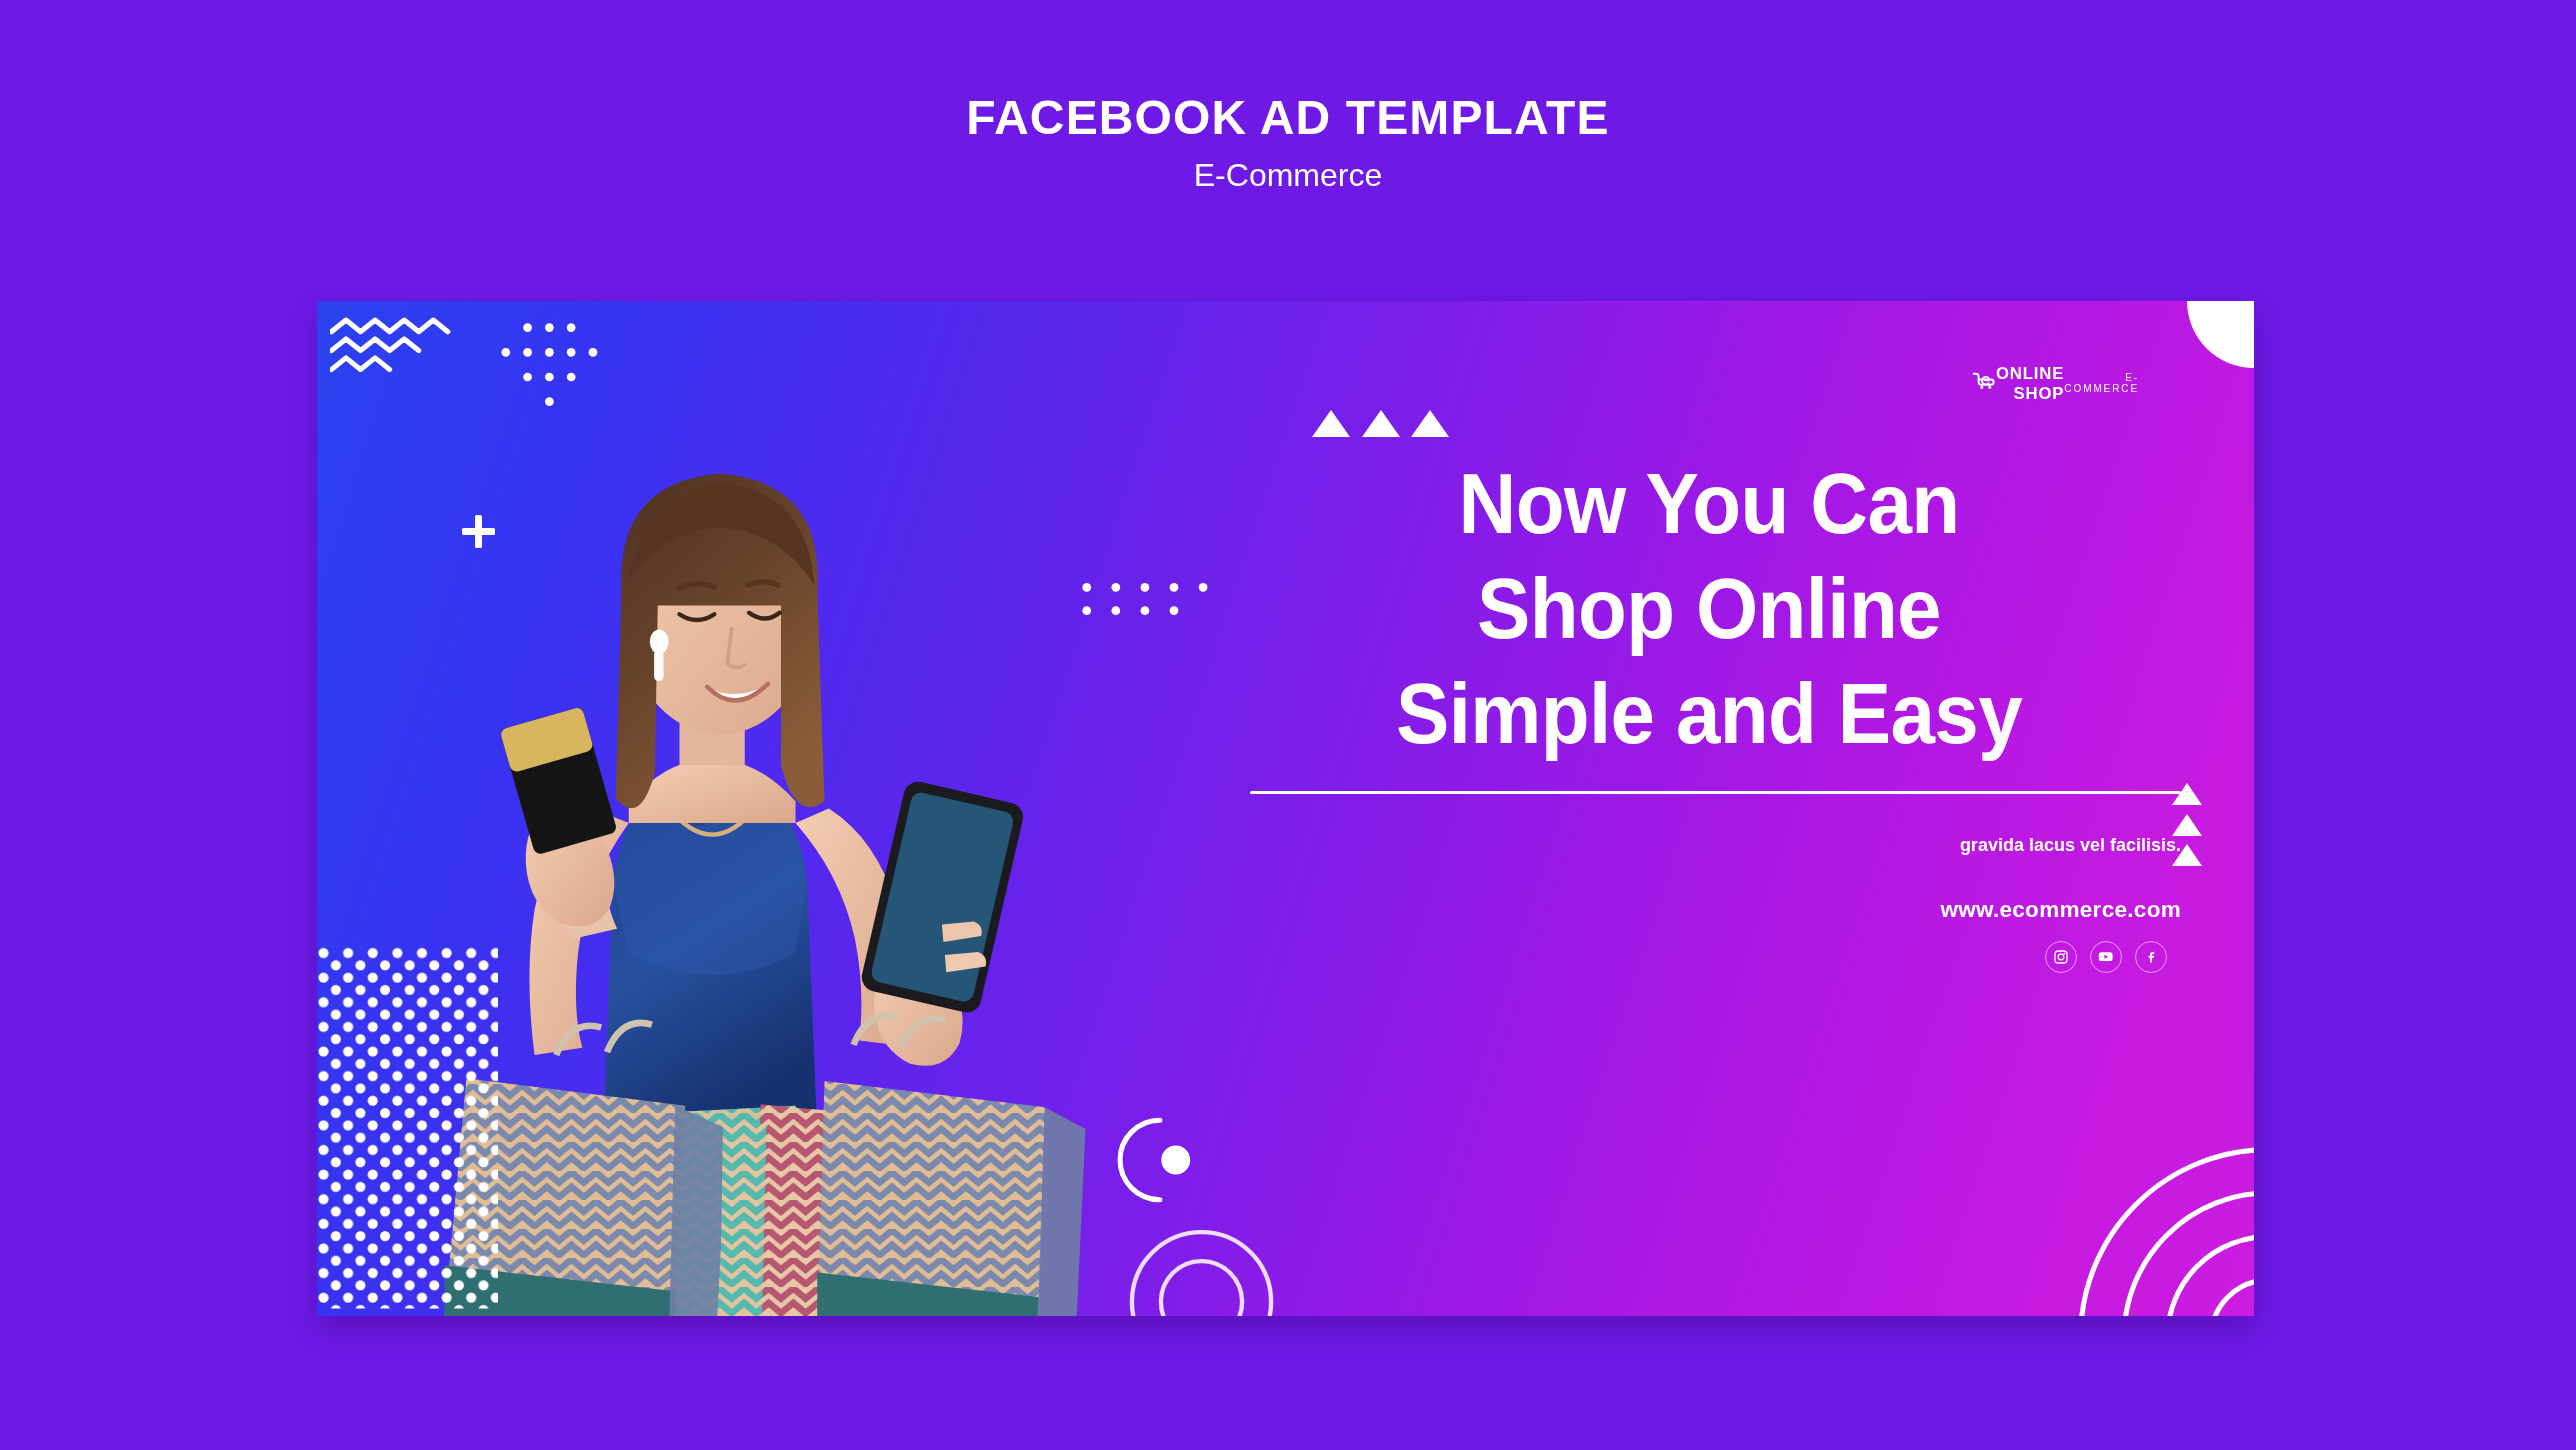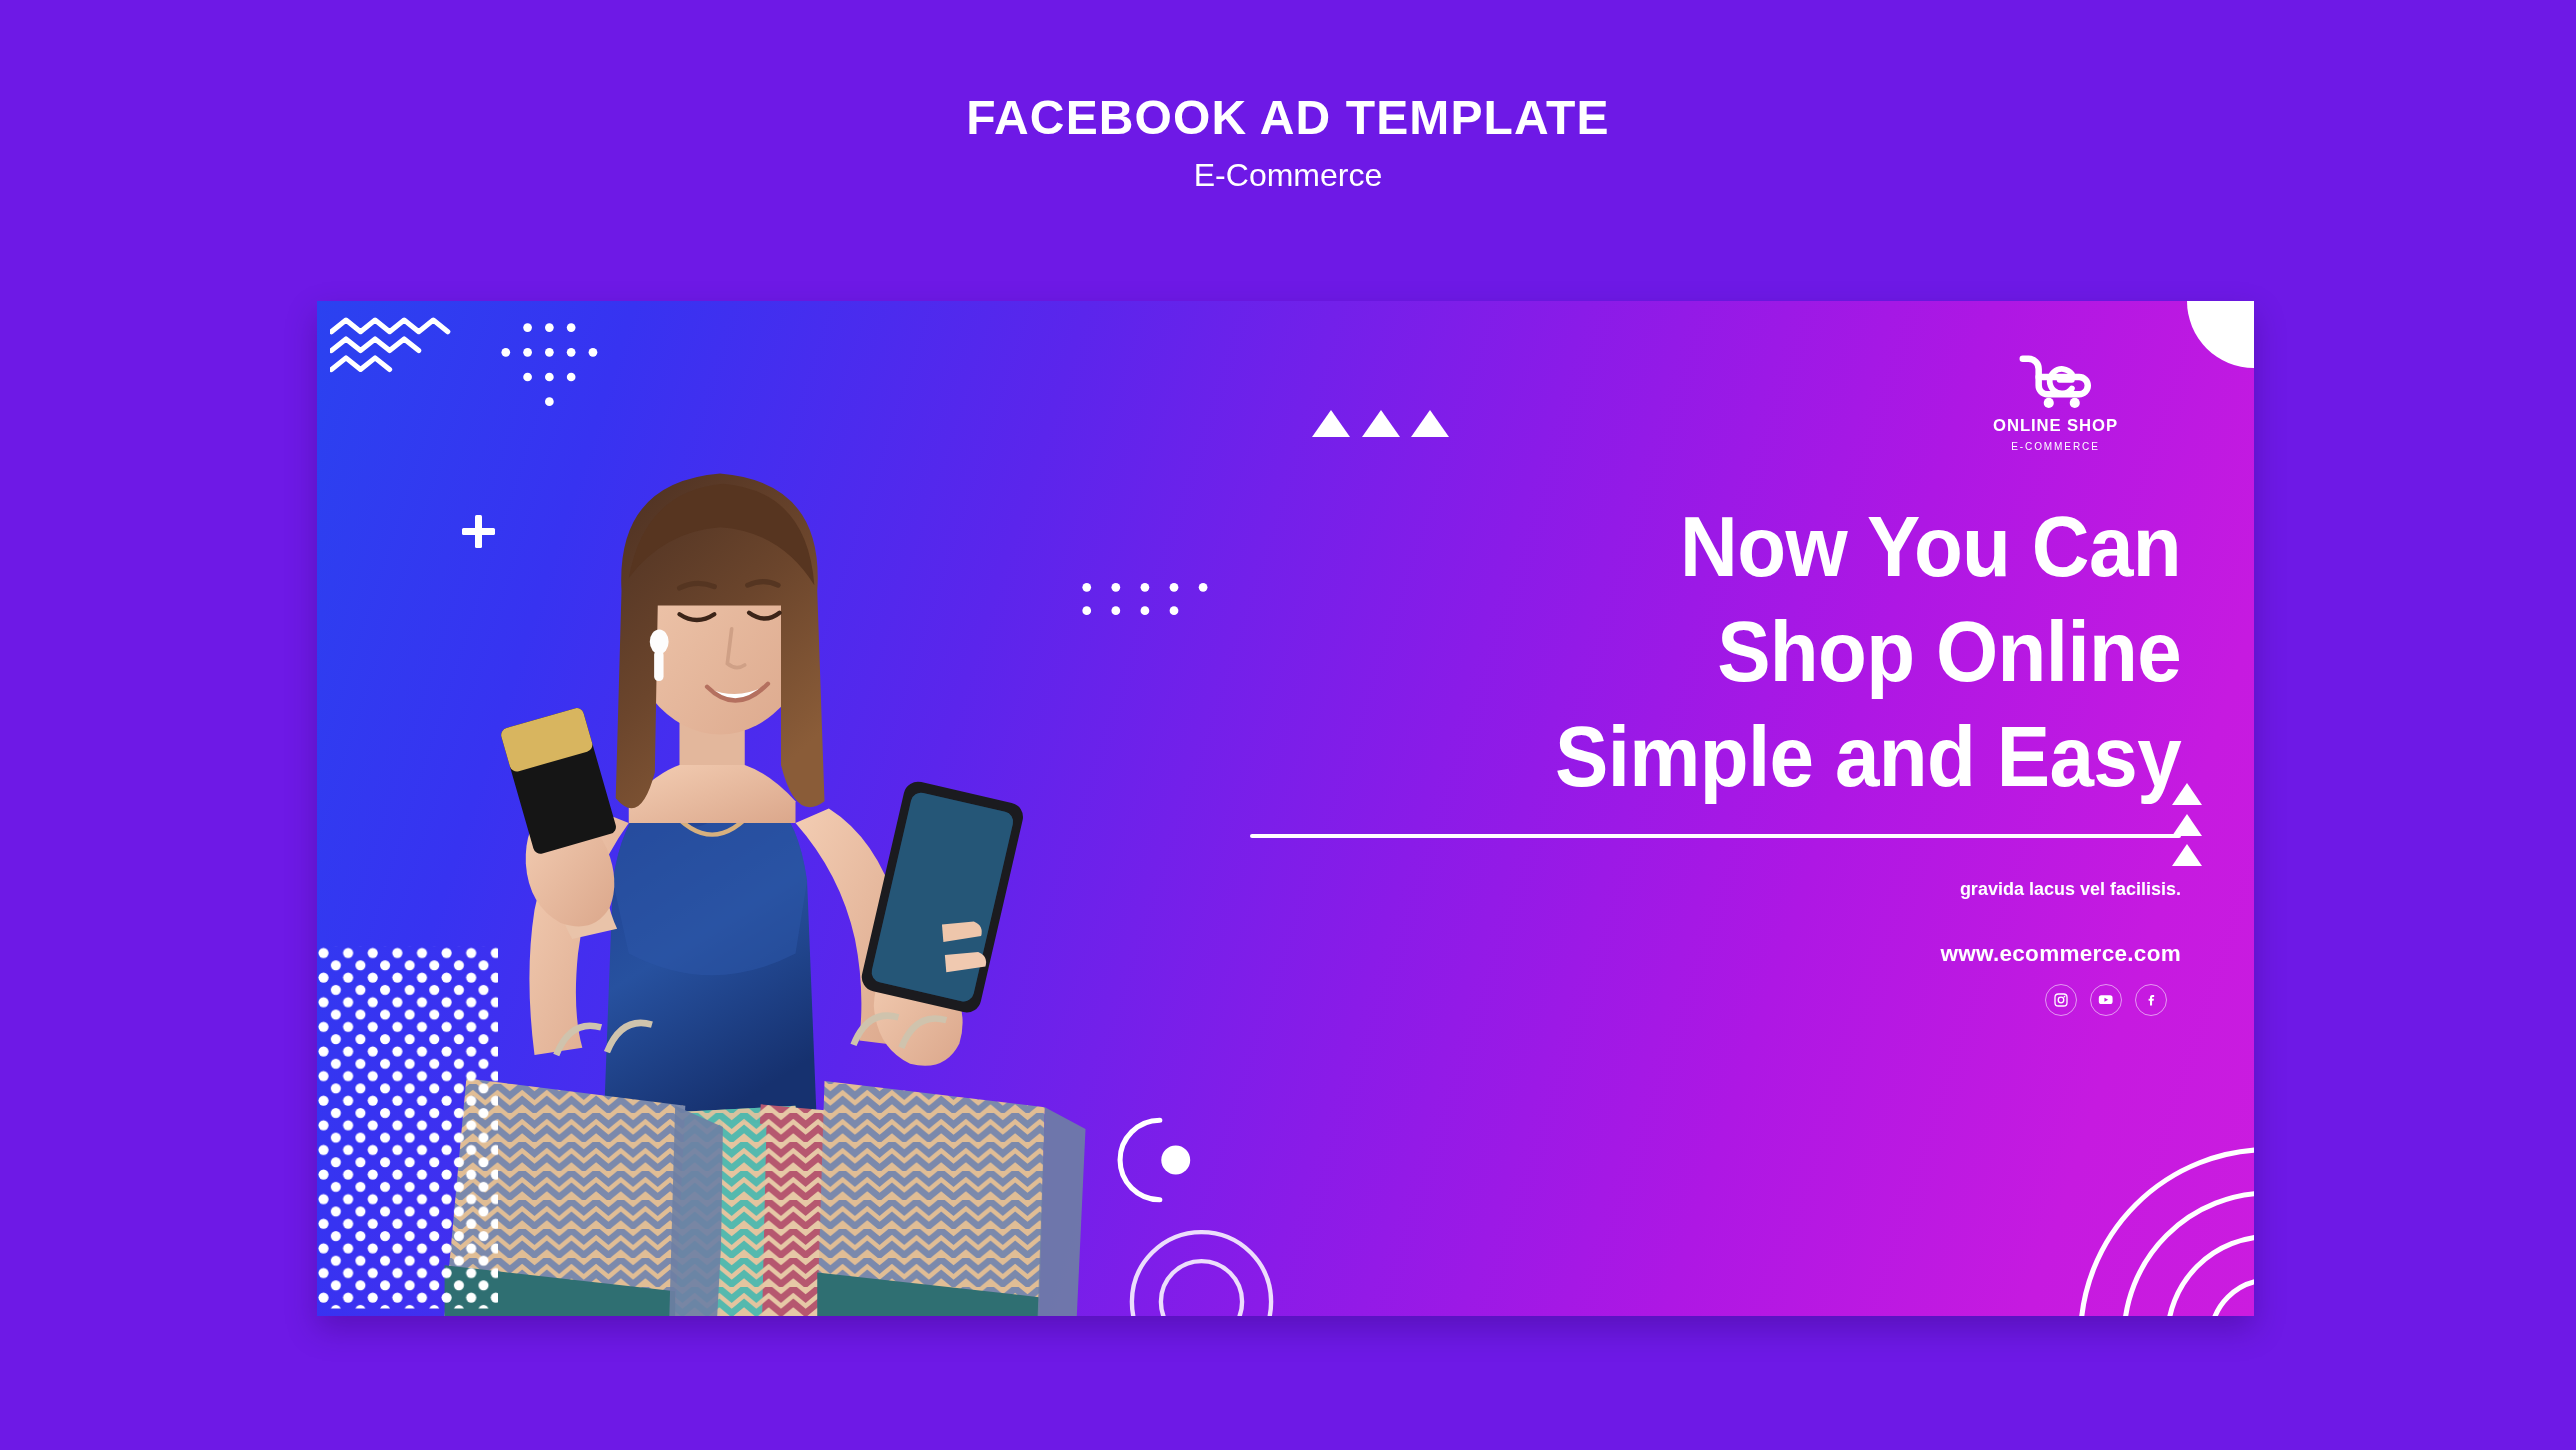--- a/index.html
+++ b/index.html
@@ -191,21 +191,21 @@
     position: absolute;
     right: 73px;
     top: 51px;
     width: 1015px;
     text-align: right;
     color: #ffffff;
   }
 
   .logo-block {
     display: flex;
-    flex-direction: column;
+    flex-direction: row;
     align-items: center;
     width: 167px;
     margin-left: auto;
     margin-right: 42px;
   }
   .logo-name {
     font-size: 16.7px;
     font-weight: bold;
     letter-spacing: 0.9px;
     margin-top: 7.3px;
@@ -213,21 +213,21 @@
   }
   .logo-tag {
     font-size: 10px;
     letter-spacing: 1.9px;
     margin-top: 5px;
     color: #ffffff;
   }
 
   .headline {
     margin-top: 42px;
-    text-align: right;
+    text-align: center;
   }
   .headline-line {
     font-family: "Liberation Sans", sans-serif;
     font-weight: bold;
     font-size: 86px;
     line-height: 1.22;
     letter-spacing: -0.7px;
     color: #ffffff;
     white-space: nowrap;
     transform: scaleX(0.93);

